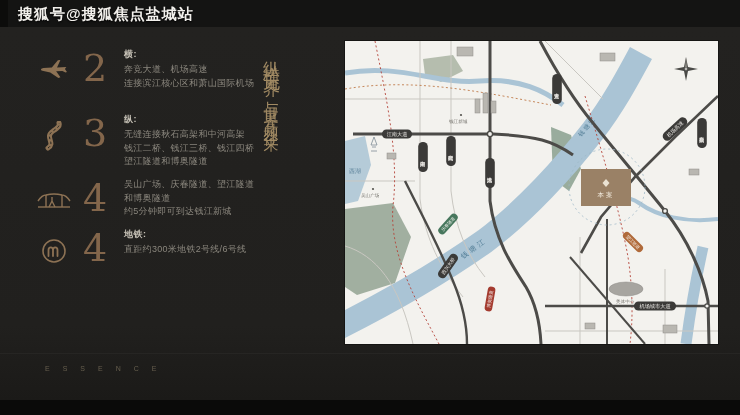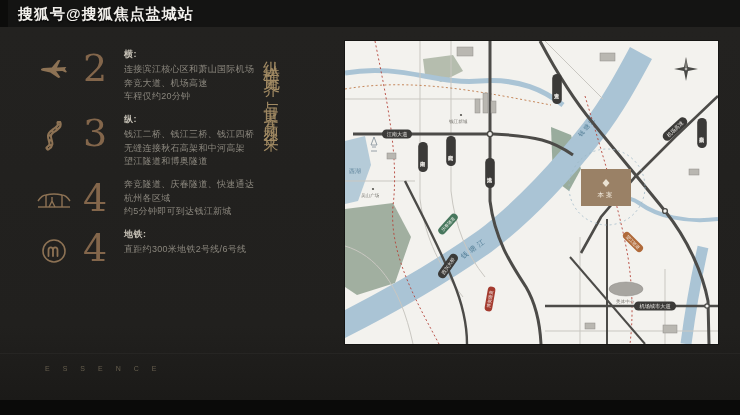--- a/index.html
+++ b/index.html
@@ -65,56 +65,55 @@
         <div class="t-icon">
           <svg width="30" height="26" viewBox="0 0 30 26">
             <g fill="#8d7254" transform="translate(15,13) scale(-1,1) rotate(18) translate(-15,-13)">
               <path d="M2 13 L11 10.5 L5.5 4.5 L8 4 L16 9 L24 6.8 C26.5 6.2 28 7.6 26 9.2 L19 13.2 L13 21 L10.8 21 L13 13.8 L7 15.6 L4.5 18 L3 18 L4 14.5 Z"></path>
             </g>
           </svg>
         </div>
         <div class="t-num">2</div>
         <div class="t-text">
           <div class="t-title">横:</div>
+          <div class="t-line">奔竞大道、机场高速</div>
           <div class="t-line">连接滨江核心区和萧山国际机场</div>
-          <div class="t-line">奔竞大道、机场高速</div>
-          <div class="t-line">车程仅约20分钟</div>
         </div>
       </div>
 
       <div class="t-item">
         <div class="t-icon">
           <svg width="28" height="30" viewBox="0 0 28 30">
             <path d="M8 27 C16 22 4 16 13 10 C18 6.5 20 5 19 2" fill="none" stroke="#8d7254" stroke-width="5" stroke-linecap="round"></path>
             <path d="M8 27 C16 22 4 16 13 10 C18 6.5 20 5 19 2" fill="none" stroke="#23221f" stroke-width="1" stroke-dasharray="2.5,2.5"></path>
           </svg>
         </div>
         <div class="t-num">3</div>
         <div class="t-text">
           <div class="t-title">纵:</div>
+          <div class="t-line">无缝连接秋石高架和中河高架</div>
           <div class="t-line">钱江二桥、钱江三桥、钱江四桥</div>
-          <div class="t-line">无缝连接秋石高架和中河高架</div>
           <div class="t-line">望江隧道和博奥隧道</div>
         </div>
       </div>
 
       <div class="t-item">
         <div class="t-icon">
           <svg width="34" height="24" viewBox="0 0 34 24">
             <g fill="none" stroke="#8d7254" stroke-width="1.4">
               <path d="M1 18 H33"></path>
               <path d="M9 18 V6 M25 18 V6"></path>
               <path d="M1 12 C5 6 9 6 9 6 C9 6 17 4 25 6 C25 6 29 6 33 12"></path>
               <path d="M12 18 L15 12 M18 18 L15 12 M15 12 V8"></path>
             </g>
           </svg>
         </div>
         <div class="t-num">4</div>
         <div class="t-text">
-          <div class="t-line">奔竞隧道、庆春隧道、快速通达杭州各区域</div>
+          <div class="t-line">吴山广场、庆春隧道、望江隧道和博奥隧道</div>
           <div class="t-line">约5分钟即可到达钱江新城</div>
         </div>
       </div>
 
       <div class="t-item">
         <div class="t-icon">
           <svg width="28" height="28" viewBox="0 0 28 28">
             <circle cx="14" cy="14" r="11" fill="none" stroke="#8d7254" stroke-width="1.6"></circle>
             <path d="M8.5 19 V13 C8.5 9.5 13 9.5 13 13 M13 19 V13 M13 13 C13 9.5 17.5 9.5 17.5 13 V19" fill="none" stroke="#8d7254" stroke-width="1.8" stroke-linecap="round"></path>
           </svg>

